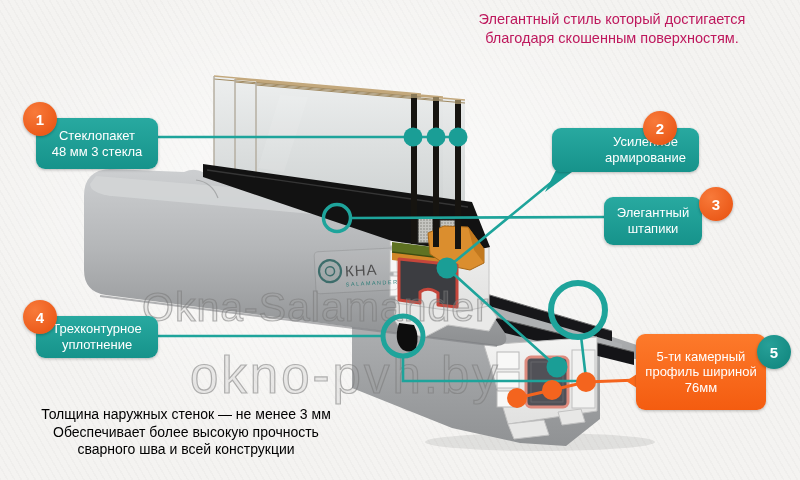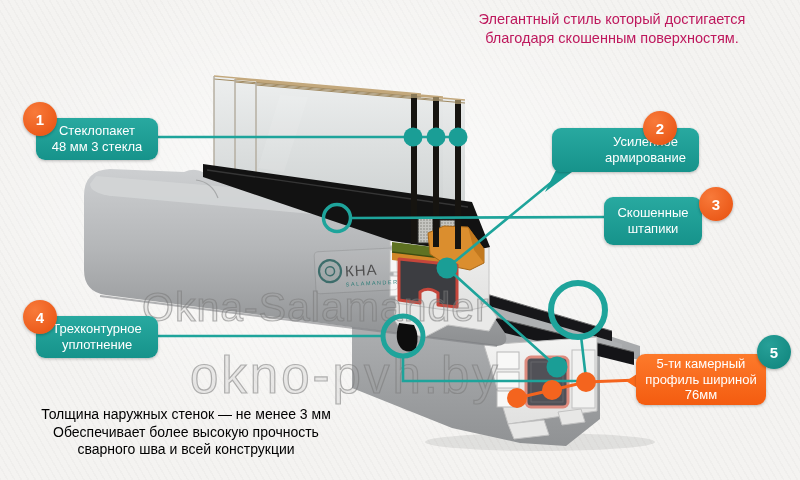--- a/index.html
+++ b/index.html
@@ -177,45 +177,45 @@
   </g>
   <g fill="#F4641E">
     <circle cx="517" cy="398" r="10"></circle>
     <circle cx="552" cy="390" r="10"></circle>
     <circle cx="586" cy="382" r="10"></circle>
   </g>
   <polygon points="556,170 572,172 545,192" fill="#1A9E96"></polygon>
   <polygon points="640,372 640,390 626,381" fill="#FB6A1C"></polygon>
 </svg>
 
-<div class="callout teal" style="left:36px;top:118px;width:122px;height:42px;">
+<div class="callout teal" style="left:36px;top:118px;width:122px;height:51px;">
   <span>Стеклопакет</span>
   <span>48 мм 3 стекла</span>
 </div>
 <div class="badge orange" style="left:23px;top:102px;">1</div>
 
 <div class="callout teal" style="left:552px;top:128px;width:107px;height:44px;padding-left:40px;">
   <span>Усиленное</span>
   <span>армирование</span>
 </div>
 <div class="badge orange" style="left:643px;top:111px;">2</div>
 
 <div class="callout teal" style="left:604px;top:197px;width:98px;height:48px;">
-  <span>Скошенные</span>
+  <span>Элегантный</span>
   <span>штапики</span>
 </div>
 <div class="badge orange" style="left:699px;top:187px;">3</div>
 
 <div class="callout teal" style="left:36px;top:316px;width:122px;height:42px;">
   <span>Трехконтурное</span>
   <span>уплотнение</span>
 </div>
 <div class="badge orange" style="left:23px;top:300px;">4</div>
 
-<div class="callout orange" style="left:636px;top:354px;width:130px;height:51px;">
+<div class="callout orange" style="left:636px;top:334px;width:130px;height:76px;">
   <span>5-ти камерный</span>
   <span>профиль шириной</span>
   <span>76мм</span>
 </div>
 <div class="badge teal" style="left:757px;top:335px;">5</div>
 
 <div class="note note-top">
   <div>Элегантный стиль который достигается</div>
   <div>благодаря скошенным поверхностям.</div>
 </div>

